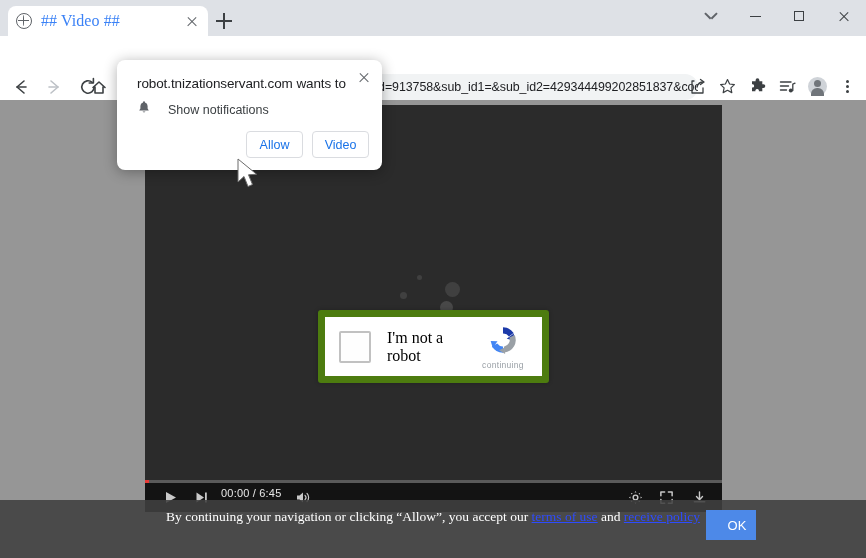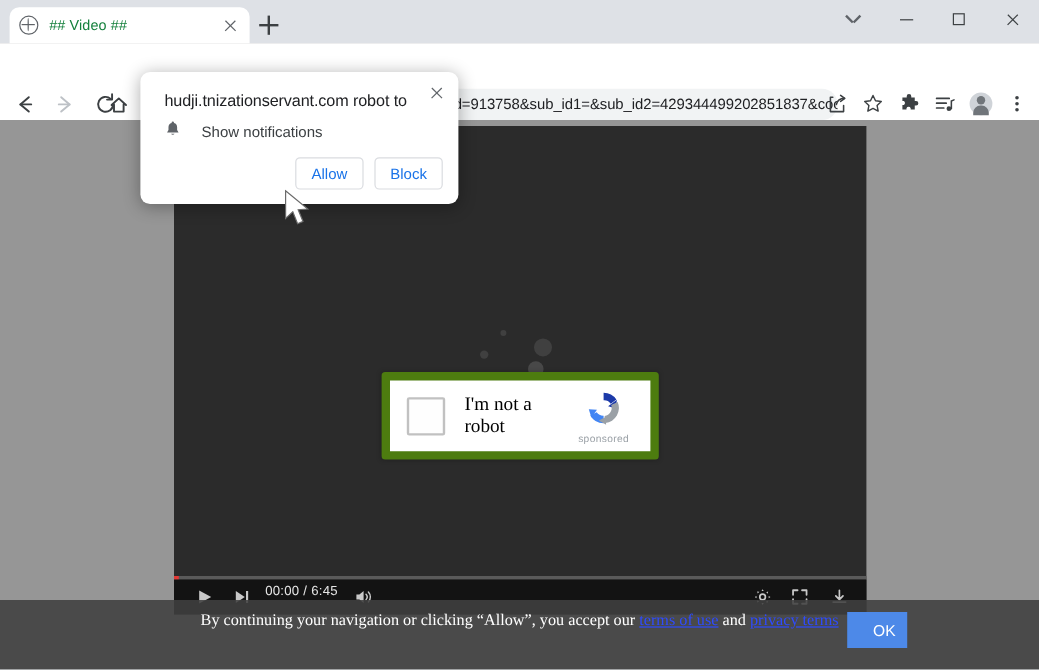--- a/index.html
+++ b/index.html
@@ -45,24 +45,25 @@
     left: 1px; top: 6px; width: 11px; height: 1.4px;
     background: #5f6368;
   }
   .tab-favicon::after {
     content: ""; position: absolute;
     left: 5.6px; top: 1px; width: 1.4px; height: 11px;
     background: #5f6368;
     border-radius: 50%;
   }
   .tab-title {
-    font-size: 12px; color: #15803d;
+    font-size: 16px; color: #3b82f6;
     white-space: nowrap; overflow: hidden;
     flex: 1 1 auto;
     letter-spacing: .1px;
+    font-family: Liberation Serif, serif;
   }
   .tab-close {
     width: 16px; height: 16px; flex: 0 0 16px;
     position: relative;
   }
   .tab-close::before, .tab-close::after {
     content: ""; position: absolute;
     left: 2px; top: 7.5px; width: 12px; height: 1.3px;
     background: #5f6368;
   }
@@ -429,21 +430,21 @@
         <span class="rc-label">I'm not a robot</span>
         <span class="rc-brand">
           <svg width="34" height="34" viewBox="0 0 40 40">
             <path d="M20 5 a15 15 0 0 1 12.5 6.7 l-5.5 4.2 A8 8 0 0 0 20 12.5 Z" fill="#1c3aa9"></path>
             <path d="M33 12 l-1 8.5 -7.6-2.1 Z" fill="#1c3aa9"></path>
             <path d="M20 35 a15 15 0 0 1-13-7.6 l6.2-3.3 A8 8 0 0 0 20 27.5 Z" fill="#4285f4"></path>
             <path d="M8 29.5 l-2.5-8.2 8 0.3 Z" fill="#4285f4"></path>
             <path d="M33.8 14 a15 15 0 0 1-12 20.8 l-0.8-7 A8 8 0 0 0 27.4 17 Z" fill="#9aa0a6"></path>
             <path d="M22.5 36.5 l-7.2-4.3 6.6-3.4 Z" fill="#9aa0a6"></path>
           </svg>
-          <span class="rc-brand-text">sponsored</span>
+          <span class="rc-brand-text">continuing</span>
         </span>
       </div>
 
       <div class="vid-progress">
           <i style="background: rgb(229, 57, 53);"></i>
         </div>
 
       <div class="vid-controls">
         <span class="vc" style="width:34px;margin-left:8px">
           <svg width="15" height="15" viewBox="0 0 15 15">
@@ -479,40 +480,40 @@
           <svg width="15" height="15" viewBox="0 0 16 16">
               <path d="M8 2 V10 M4.8 7 L8 10.3 L11.2 7" fill="none" stroke="#c8c8c8" stroke-width="1.5" stroke-linecap="round" stroke-linejoin="round"></path>
               <path d="M2.5 12.5 H13.5" stroke="#c8c8c8" stroke-width="1.6" stroke-linecap="round"></path>
             </svg>
         </span>
       </div>
     </div>
 
     <div class="cookie-banner">
       <div class="cookie-text">
-        <span>By continuing your navigation or clicking “Allow”, you accept our </span><a href="#" style="color: rgb(46, 75, 255); margin-top: 36px;">terms of use</a><span> and </span><a href="#" style="color: rgb(46, 75, 255);">privacy terms</a><br>
+        <span>By continuing your navigation or clicking “Allow”, you accept our </span><a href="#" style="color: rgb(46, 75, 255); margin-top: 36px;">terms of use</a><span> and </span><a href="#" style="color: rgb(46, 75, 255);">receive policy</a><br>
       </div>
       <div class="cookie-ok" style="background: rgb(77, 137, 232); padding-left: 12px;">OK</div>
     </div>
   </div>
 
   <div class="notif">
-    <div class="notif-title">hudji.tnizationservant.com robot to</div>
+    <div class="notif-title">robot.tnizationservant.com wants to</div>
     <div class="notif-row">
       <span>
         <svg width="14" height="15" viewBox="0 0 14 15">
             <path d="M7 1.2 a1 1 0 0 1 1 1 v.4 a3.6 3.6 0 0 1 2.6 3.5 v2.3 l1.2 2.1 H2.2 l1.2-2.1 V6.1 A3.6 3.6 0 0 1 6 2.6 v-.4 a1 1 0 0 1 1-1 Z" fill="#5f6368"></path>
             <path d="M5.6 11.4 a1.5 1.5 0 0 0 2.8 0 Z" fill="#5f6368"></path>
           </svg>
       </span>
       <span class="notif-row-label">Show notifications</span>
     </div>
     <div class="notif-close"></div>
     <div class="notif-btn notif-allow">Allow</div>
-    <div class="notif-btn notif-block">Block</div>
+    <div class="notif-btn notif-block">Video</div>
   </div>
 
   <div class="cursor">
     <svg width="26" height="32" viewBox="0 0 26 32">
       <path d="M2 1 L2 24 L8 18.5 L12 28.5 L16.5 26.5 L12.5 16.8 L20.5 16.2 Z" fill="#ffffff" stroke="#6b6b6b" stroke-width="1"></path>
     </svg>
   </div>
 
 </div>
 

